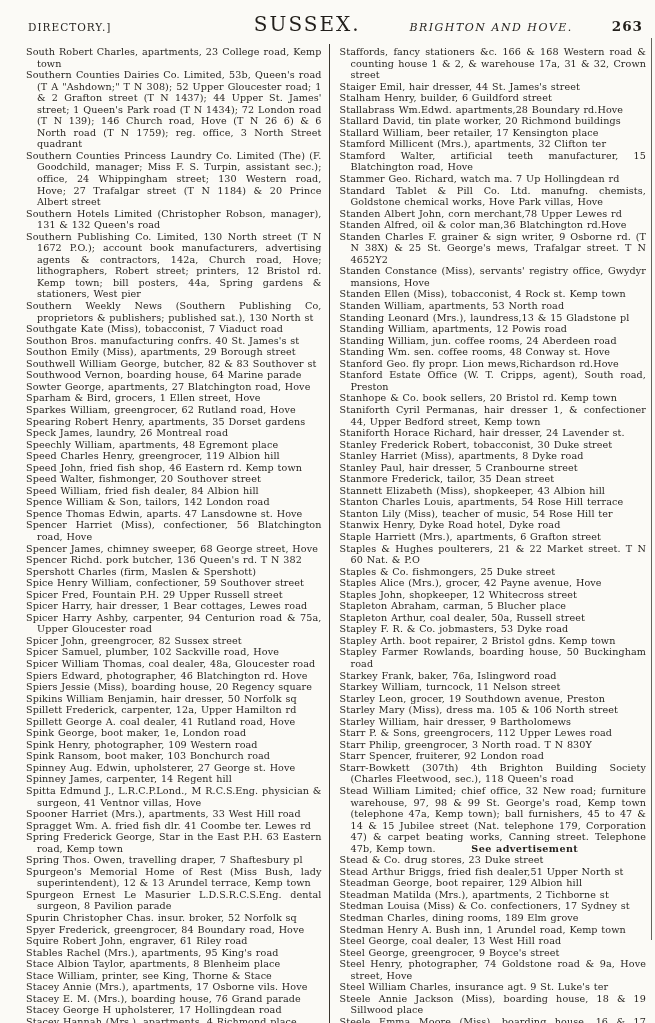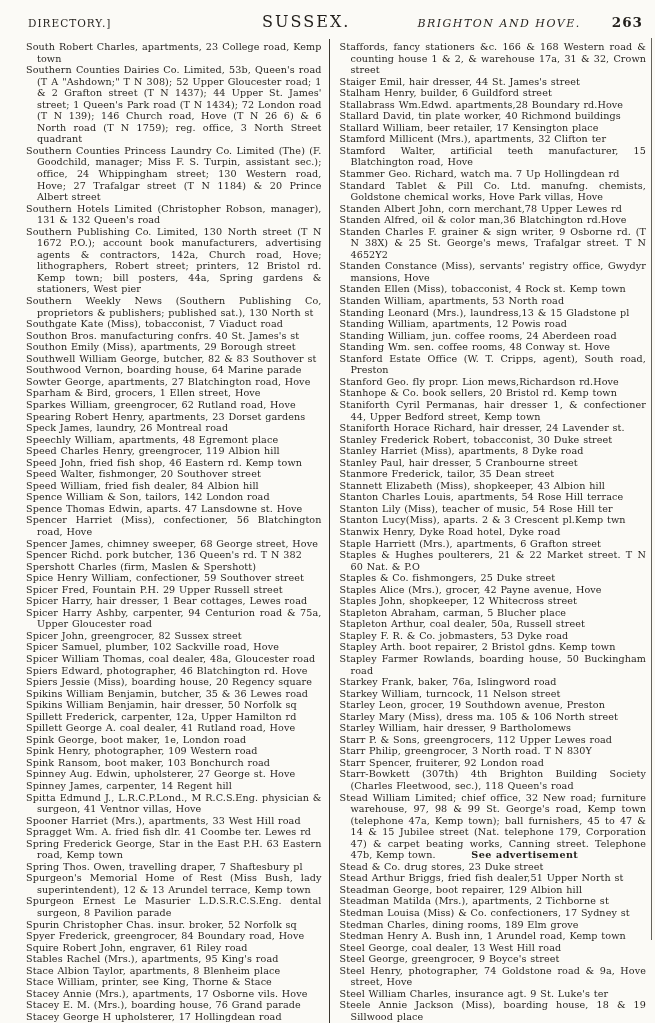--- a/index.html
+++ b/index.html
@@ -9,24 +9,24 @@
     font-family:"DejaVu Serif","Liberation Serif",serif;
     color:#221f1b;
     overflow:hidden;
   }
   .page{position:relative;width:655px;height:857px;box-sizing:border-box;padding:10px 2px 4px 4px;}
   .header{
     display:grid;grid-template-columns:1fr auto 1.25fr;align-items:baseline;
     padding:2px 10px 6px 24px;
   }
   .hdr-left{font-size:10.5px;letter-spacing:1px;}
-  .hdr-center{font-size:16px;letter-spacing:2px;text-align:center;}
+  .hdr-center{font-size:20px;letter-spacing:2px;text-align:center;}
   .hdr-right{text-align:right;white-space:nowrap;}
   .hdr-place{font-size:11px;letter-spacing:1.5px;font-style:italic;}
-  .hdr-pagenum{font-size:13.5px;font-weight:bold;margin-left:26px;letter-spacing:1px;}
+  .hdr-pagenum{font-size:13.5px;font-weight:bold;margin-left:34px;letter-spacing:1px;}
   .columns{display:flex;align-items:stretch;margin-top:2px;}
   .col{width:50%;box-sizing:border-box;padding:2px 7px 0 14px;}
   .col-left{padding-left:22px;}
   .col-right{border-left:1.5px solid #3a362f;padding-left:10px;}
   .entry{
     margin:0;
     font-size:9.6px;
     line-height:11.55px;
     text-align:justify;
     padding-left:11px;
@@ -61,21 +61,21 @@
         <p class="entry">Southern Publishing Co. Limited, 130 North street (T N 1672 P.O.); account book manufacturers, advertising agents &amp; contractors, 142a, Church road, Hove; lithographers, Robert street; printers, 12 Bristol rd. Kemp town; bill posters, 44a, Spring gardens &amp; stationers, West pier</p>
         <p class="entry">Southern Weekly News (Southern Publishing Co, proprietors &amp; publishers; published sat.), 130 North st</p>
         <p class="entry">Southgate Kate (Miss), tobacconist, 7 Viaduct road</p>
         <p class="entry">Southon Bros. manufacturing confrs. 40 St. James's st</p>
         <p class="entry">Southon Emily (Miss), apartments, 29 Borough street</p>
         <p class="entry">Southwell William George, butcher, 82 &amp; 83 Southover st</p>
         <p class="entry">Southwood Vernon, boarding house, 64 Marine parade</p>
         <p class="entry">Sowter George, apartments, 27 Blatchington road, Hove</p>
         <p class="entry">Sparham &amp; Bird, grocers, 1 Ellen street, Hove</p>
         <p class="entry">Sparkes William, greengrocer, 62 Rutland road, Hove</p>
-        <p class="entry">Spearing Robert Henry, apartments, 23 Dorset gardens</p>
+        <p class="entry">Spearing Robert Henry, apartments, 35 Dorset gardens</p>
         <p class="entry">Speck James, laundry, 26 Montreal road</p>
         <p class="entry">Speechly William, apartments, 48 Egremont place</p>
         <p class="entry">Speed Charles Henry, greengrocer, 119 Albion hill</p>
         <p class="entry">Speed John, fried fish shop, 46 Eastern rd. Kemp town</p>
         <p class="entry">Speed Walter, fishmonger, 20 Southover street</p>
         <p class="entry">Speed William, fried fish dealer, 84 Albion hill</p>
         <p class="entry">Spence William &amp; Son, tailors, 142 London road</p>
         <p class="entry">Spence Thomas Edwin, aparts. 47 Lansdowne st. Hove</p>
         <p class="entry">Spencer Harriet (Miss), confectioner, 56 Blatchington road, Hove</p>
         <p class="entry">Spencer James, chimney sweeper, 68 George street, Hove</p>
@@ -83,21 +83,20 @@
         <p class="entry">Spershott Charles (firm, Maslen &amp; Spershott)</p>
         <p class="entry">Spice Henry William, confectioner, 59 Southover street</p>
         <p class="entry">Spicer Fred, Fountain P.H. 29 Upper Russell street</p>
         <p class="entry">Spicer Harry, hair dresser, 1 Bear cottages, Lewes road</p>
         <p class="entry">Spicer Harry Ashby, carpenter, 94 Centurion road &amp; 75a, Upper Gloucester road</p>
         <p class="entry">Spicer John, greengrocer, 82 Sussex street</p>
         <p class="entry">Spicer Samuel, plumber, 102 Sackville road, Hove</p>
         <p class="entry">Spicer William Thomas, coal dealer, 48a, Gloucester road</p>
         <p class="entry">Spiers Edward, photographer, 46 Blatchington rd. Hove</p>
         <p class="entry">Spiers Jessie (Miss), boarding house, 20 Regency square</p>
-        <p class="entry">Spikins William Benjamin, butcher, 35 &amp; 36 Lewes road</p>
         <p class="entry">Spikins William Benjamin, hair dresser, 50 Norfolk sq</p>
         <p class="entry">Spillett Frederick, carpenter, 12a, Upper Hamilton rd</p>
         <p class="entry">Spillett George A. coal dealer, 41 Rutland road, Hove</p>
         <p class="entry">Spink George, boot maker, 1e, London road</p>
         <p class="entry">Spink Henry, photographer, 109 Western road</p>
         <p class="entry">Spink Ransom, boot maker, 103 Bonchurch road</p>
         <p class="entry">Spinney Aug. Edwin, upholsterer, 27 George st. Hove</p>
         <p class="entry">Spinney James, carpenter, 14 Regent hill</p>
         <p class="entry">Spitta Edmund J., L.R.C.P.Lond., M R.C.S.Eng. physician &amp; surgeon, 41 Ventnor villas, Hove</p>
         <p class="entry">Spooner Harriet (Mrs.), apartments, 33 West Hill road</p>
@@ -115,49 +114,48 @@
         <p class="entry">Stacey Annie (Mrs.), apartments, 17 Osborne vils. Hove</p>
         <p class="entry">Stacey E. M. (Mrs.), boarding house, 76 Grand parade</p>
         <p class="entry">Stacey George H upholsterer, 17 Hollingdean road</p>
         <p class="entry">Stacey Hannah (Mrs.), apartments, 4 Richmond place</p>
       </div>
     <div class="col col-right" id="col-right">
         <p class="entry">Staffords, fancy stationers &amp;c. 166 &amp; 168 Western road &amp; counting house 1 &amp; 2, &amp; warehouse 17a, 31 &amp; 32, Crown street</p>
         <p class="entry">Staiger Emil, hair dresser, 44 St. James's street</p>
         <p class="entry">Stalham Henry, builder, 6 Guildford street</p>
         <p class="entry">Stallabrass Wm.Edwd. apartments,28 Boundary rd.Hove</p>
-        <p class="entry">Stallard David, tin plate worker, 40 Richmond buildings</p>
+        <p class="entry">Stallard David, tin plate worker, 20 Richmond buildings</p>
         <p class="entry">Stallard William, beer retailer, 17 Kensington place</p>
         <p class="entry">Stamford Millicent (Mrs.), apartments, 32 Clifton ter</p>
         <p class="entry">Stamford Walter, artificial teeth manufacturer, 15 Blatchington road, Hove</p>
         <p class="entry">Stammer Geo. Richard, watch ma. 7 Up Hollingdean rd</p>
         <p class="entry">Standard Tablet &amp; Pill Co. Ltd. manufng. chemists, Goldstone chemical works, Hove Park villas, Hove</p>
         <p class="entry">Standen Albert John, corn merchant,78 Upper Lewes rd</p>
         <p class="entry">Standen Alfred, oil &amp; color man,36 Blatchington rd.Hove</p>
         <p class="entry">Standen Charles F. grainer &amp; sign writer, 9 Osborne rd. (T N 38X) &amp; 25 St. George's mews, Trafalgar street. T N 4652Y2</p>
         <p class="entry">Standen Constance (Miss), servants' registry office, Gwydyr mansions, Hove</p>
         <p class="entry">Standen Ellen (Miss), tobacconist, 4 Rock st. Kemp town</p>
         <p class="entry">Standen William, apartments, 53 North road</p>
         <p class="entry">Standing Leonard (Mrs.), laundress,13 &amp; 15 Gladstone pl</p>
         <p class="entry">Standing William, apartments, 12 Powis road</p>
         <p class="entry">Standing William, jun. coffee rooms, 24 Aberdeen road</p>
         <p class="entry">Standing Wm. sen. coffee rooms, 48 Conway st. Hove</p>
+        <p class="entry">Stanford Geo. fly propr. Lion mews,Richardson rd.Hove</p>
         <p class="entry">Stanford Estate Office (W. T. Cripps, agent), South road, Preston</p>
-        <p class="entry">Stanford Geo. fly propr. Lion mews,Richardson rd.Hove</p>
         <p class="entry">Stanhope &amp; Co. book sellers, 20 Bristol rd. Kemp town</p>
         <p class="entry">Staniforth Cyril Permanas, hair dresser 1, &amp; confectioner 44, Upper Bedford street, Kemp town</p>
         <p class="entry">Staniforth Horace Richard, hair dresser, 24 Lavender st.</p>
         <p class="entry">Stanley Frederick Robert, tobacconist, 30 Duke street</p>
         <p class="entry">Stanley Harriet (Miss), apartments, 8 Dyke road</p>
         <p class="entry">Stanley Paul, hair dresser, 5 Cranbourne street</p>
         <p class="entry">Stanmore Frederick, tailor, 35 Dean street</p>
         <p class="entry">Stannett Elizabeth (Miss), shopkeeper, 43 Albion hill</p>
         <p class="entry">Stanton Charles Louis, apartments, 54 Rose Hill terrace</p>
         <p class="entry">Stanton Lily (Miss), teacher of music, 54 Rose Hill ter</p>
-        <p class="entry">Stanton Lucy(Miss), aparts. 2 &amp; 3 Crescent pl.Kemp twn</p>
         <p class="entry">Stanwix Henry, Dyke Road hotel, Dyke road</p>
         <p class="entry">Staple Harriett (Mrs.), apartments, 6 Grafton street</p>
         <p class="entry">Staples &amp; Hughes poulterers, 21 &amp; 22 Market street. T N 60 Nat. &amp; P.O</p>
         <p class="entry">Staples &amp; Co. fishmongers, 25 Duke street</p>
         <p class="entry">Staples Alice (Mrs.), grocer, 42 Payne avenue, Hove</p>
         <p class="entry">Staples John, shopkeeper, 12 Whitecross street</p>
         <p class="entry">Stapleton Abraham, carman, 5 Blucher place</p>
         <p class="entry">Stapleton Arthur, coal dealer, 50a, Russell street</p>
         <p class="entry">Stapley F. R. &amp; Co. jobmasters, 53 Dyke road</p>
         <p class="entry">Stapley Arth. boot repairer, 2 Bristol gdns. Kemp town</p>

